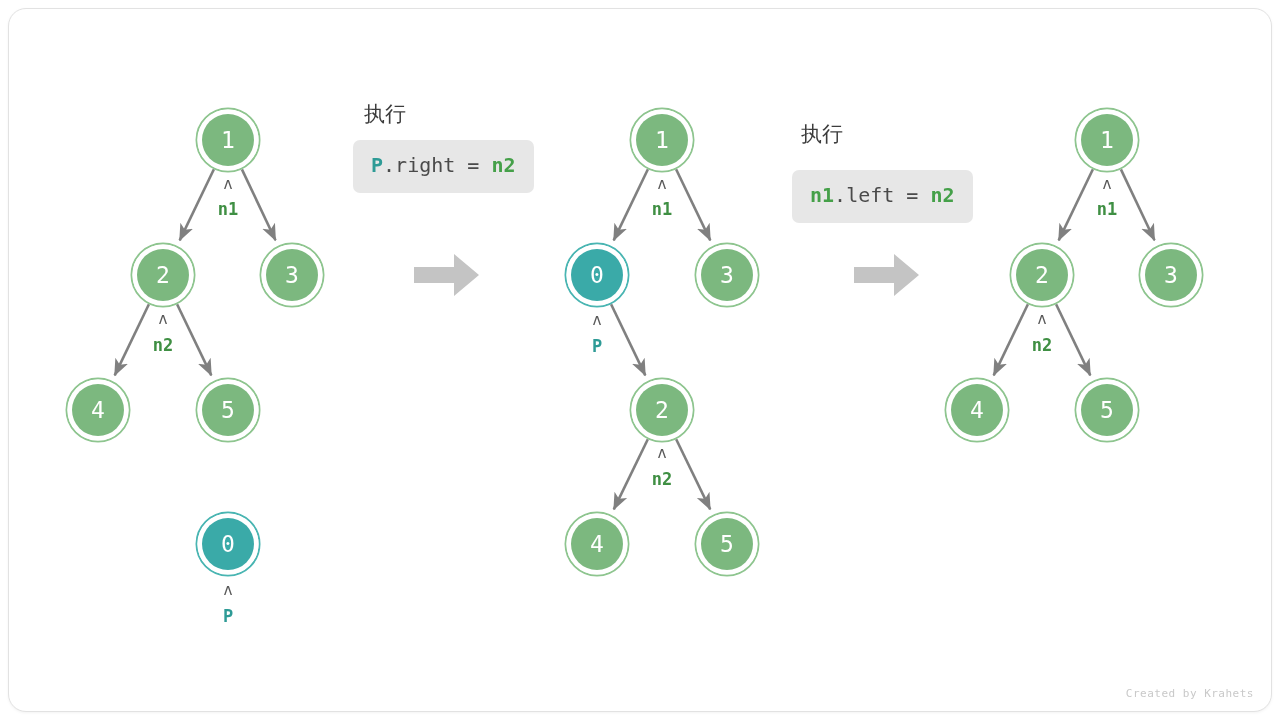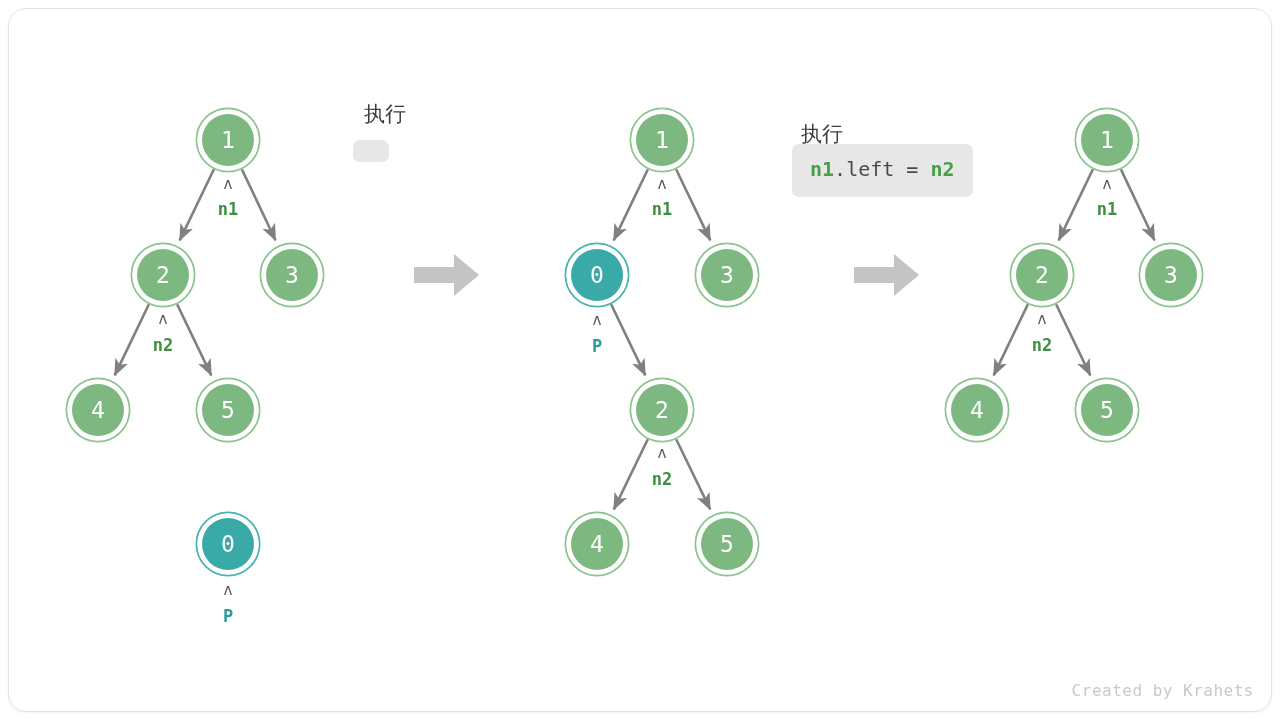--- a/index.html
+++ b/index.html
@@ -54,21 +54,21 @@
   }
   .code-line { white-space: pre; }
   .tok-green { color: #45a049; font-weight: bold; }
   .tok-teal  { color: #2e9b96; font-weight: bold; }
   .tok-plain { color: #4a4a4a; }
   .watermark {
     position: absolute;
     right: 26px;
     bottom: 20px;
     font-family: "DejaVu Sans Mono", monospace;
-    font-size: 16px;
+    font-size: 11px;
     color: #c9c9c9;
     letter-spacing: 0.5px;
   }
   .node-text {
     font-family: "DejaVu Sans Mono", monospace;
     font-size: 23px;
     fill: #ffffff;
   }
   .ptr-label {
     font-family: "DejaVu Sans Mono", monospace;
@@ -233,19 +233,19 @@
     <g id="bigarrows-group">
         <path d="M414,267 L454,267 L454,254 L479,275
           L454,296 L454,283 L414,283 Z" fill="#c4c4c4"></path>
         <path d="M854,267 L894,267 L894,254 L919,275
           L894,296 L894,283 L854,283 Z" fill="#c4c4c4"></path>
       </g>
   </svg>
 
   <div id="overlays">
       <div class="step-label" style="left: 364px; top: 100px;">执行</div>
-      <div class="code-box" style="left: 353px; top: 140px;"></div>
+      <div class="code-box" style="left: 353px; top: 140px;"><div class="code-line"><span class="tok-teal">P</span><span class="tok-plain">.right = </span><span class="tok-green">n2</span></div></div>
       <div class="step-label" style="left: 801px; top: 120px;">执行</div>
-      <div class="code-box" style="left: 792px; top: 144px;"><div class="code-line"><span class="tok-green">n1</span><span class="tok-plain">.left = </span><span class="tok-green">n2</span></div></div>
+      <div class="code-box" style="left: 792px; top: 170px;"><div class="code-line"><span class="tok-green">n1</span><span class="tok-plain">.left = </span><span class="tok-green">n2</span></div></div>
     </div>
 
   <div class="watermark">Created by Krahets</div>
 </div>
 
 </body></html>

